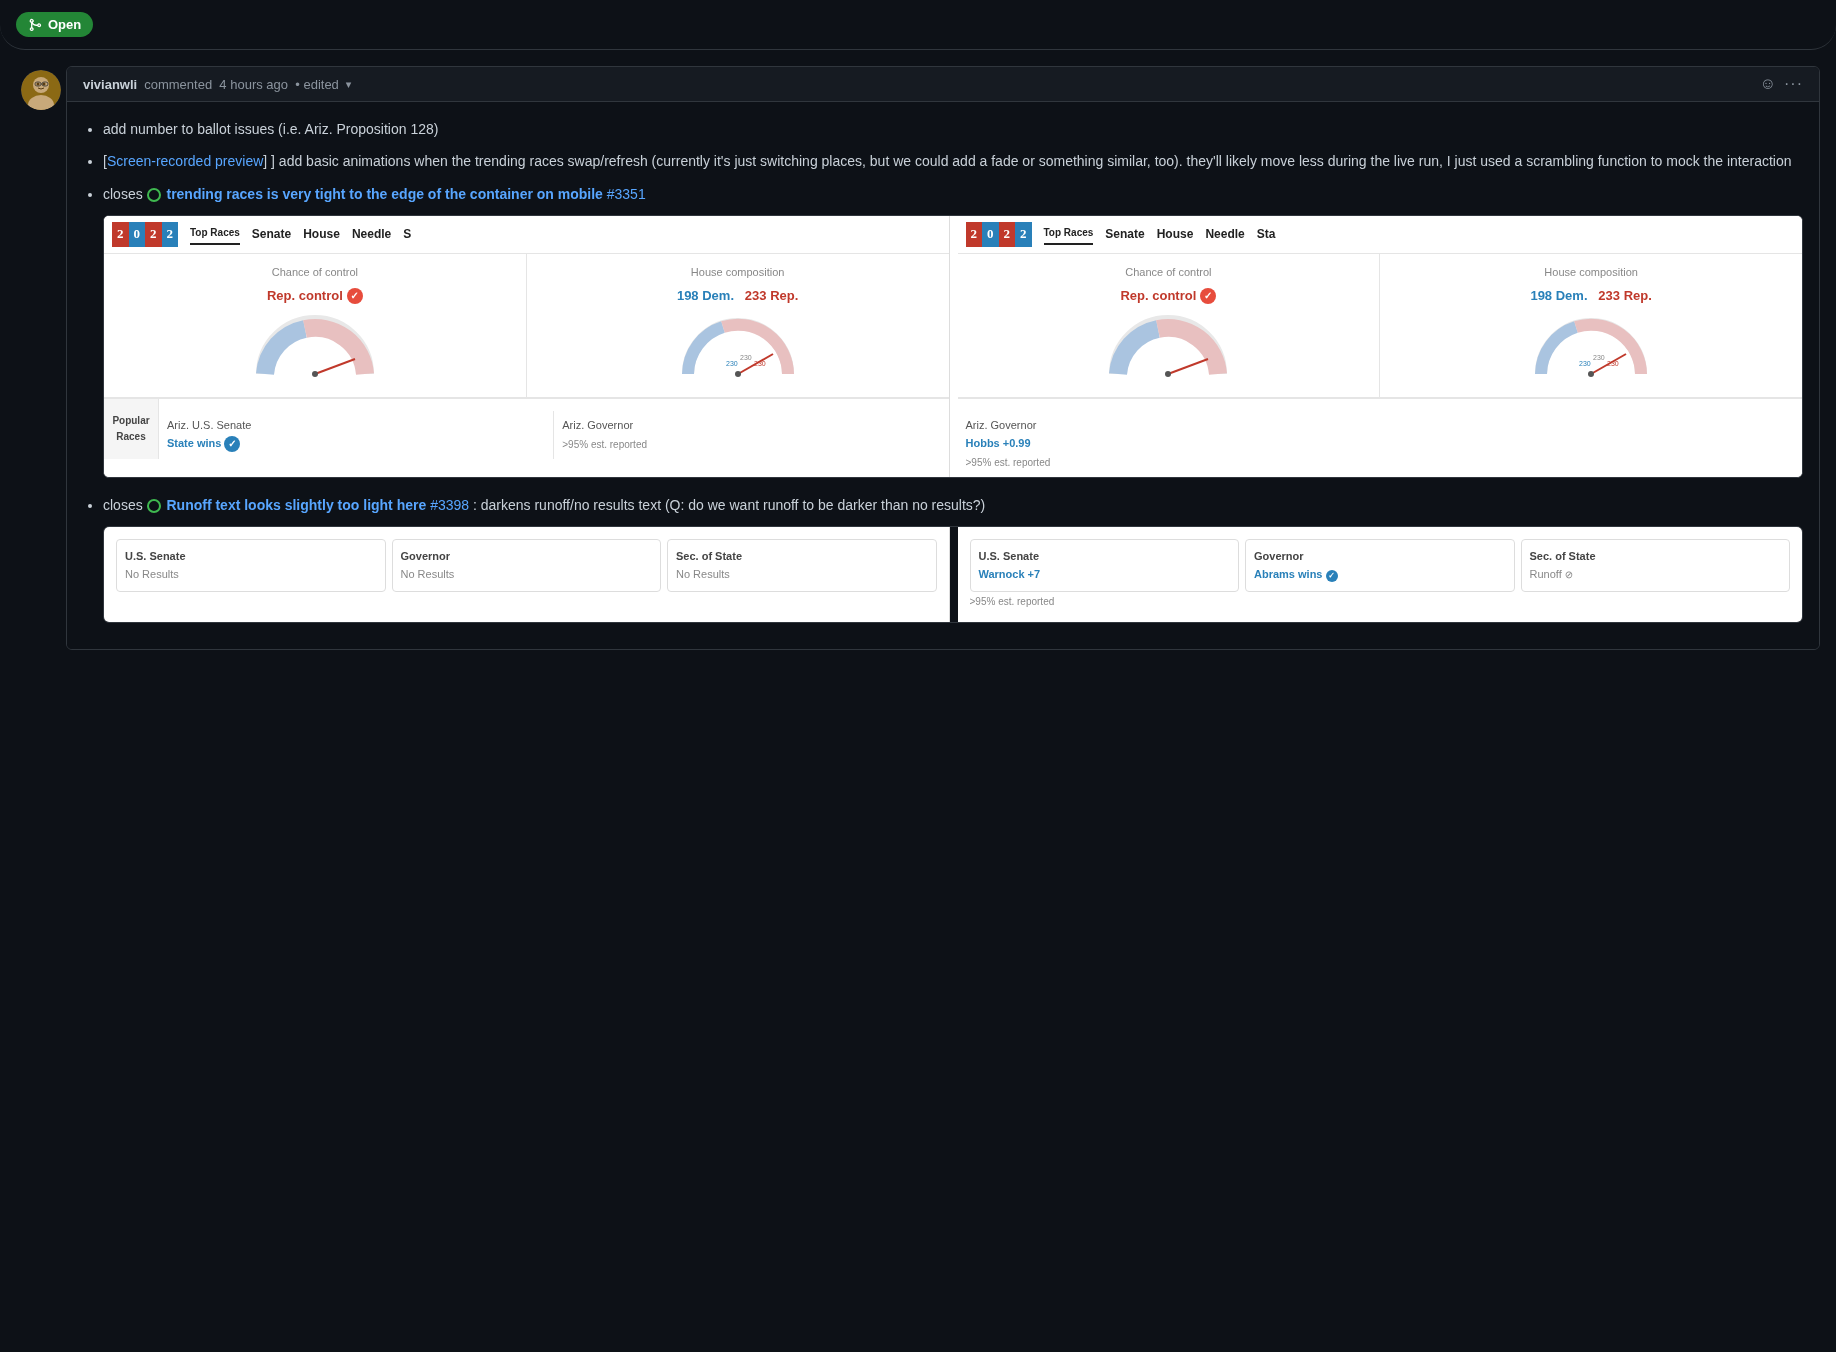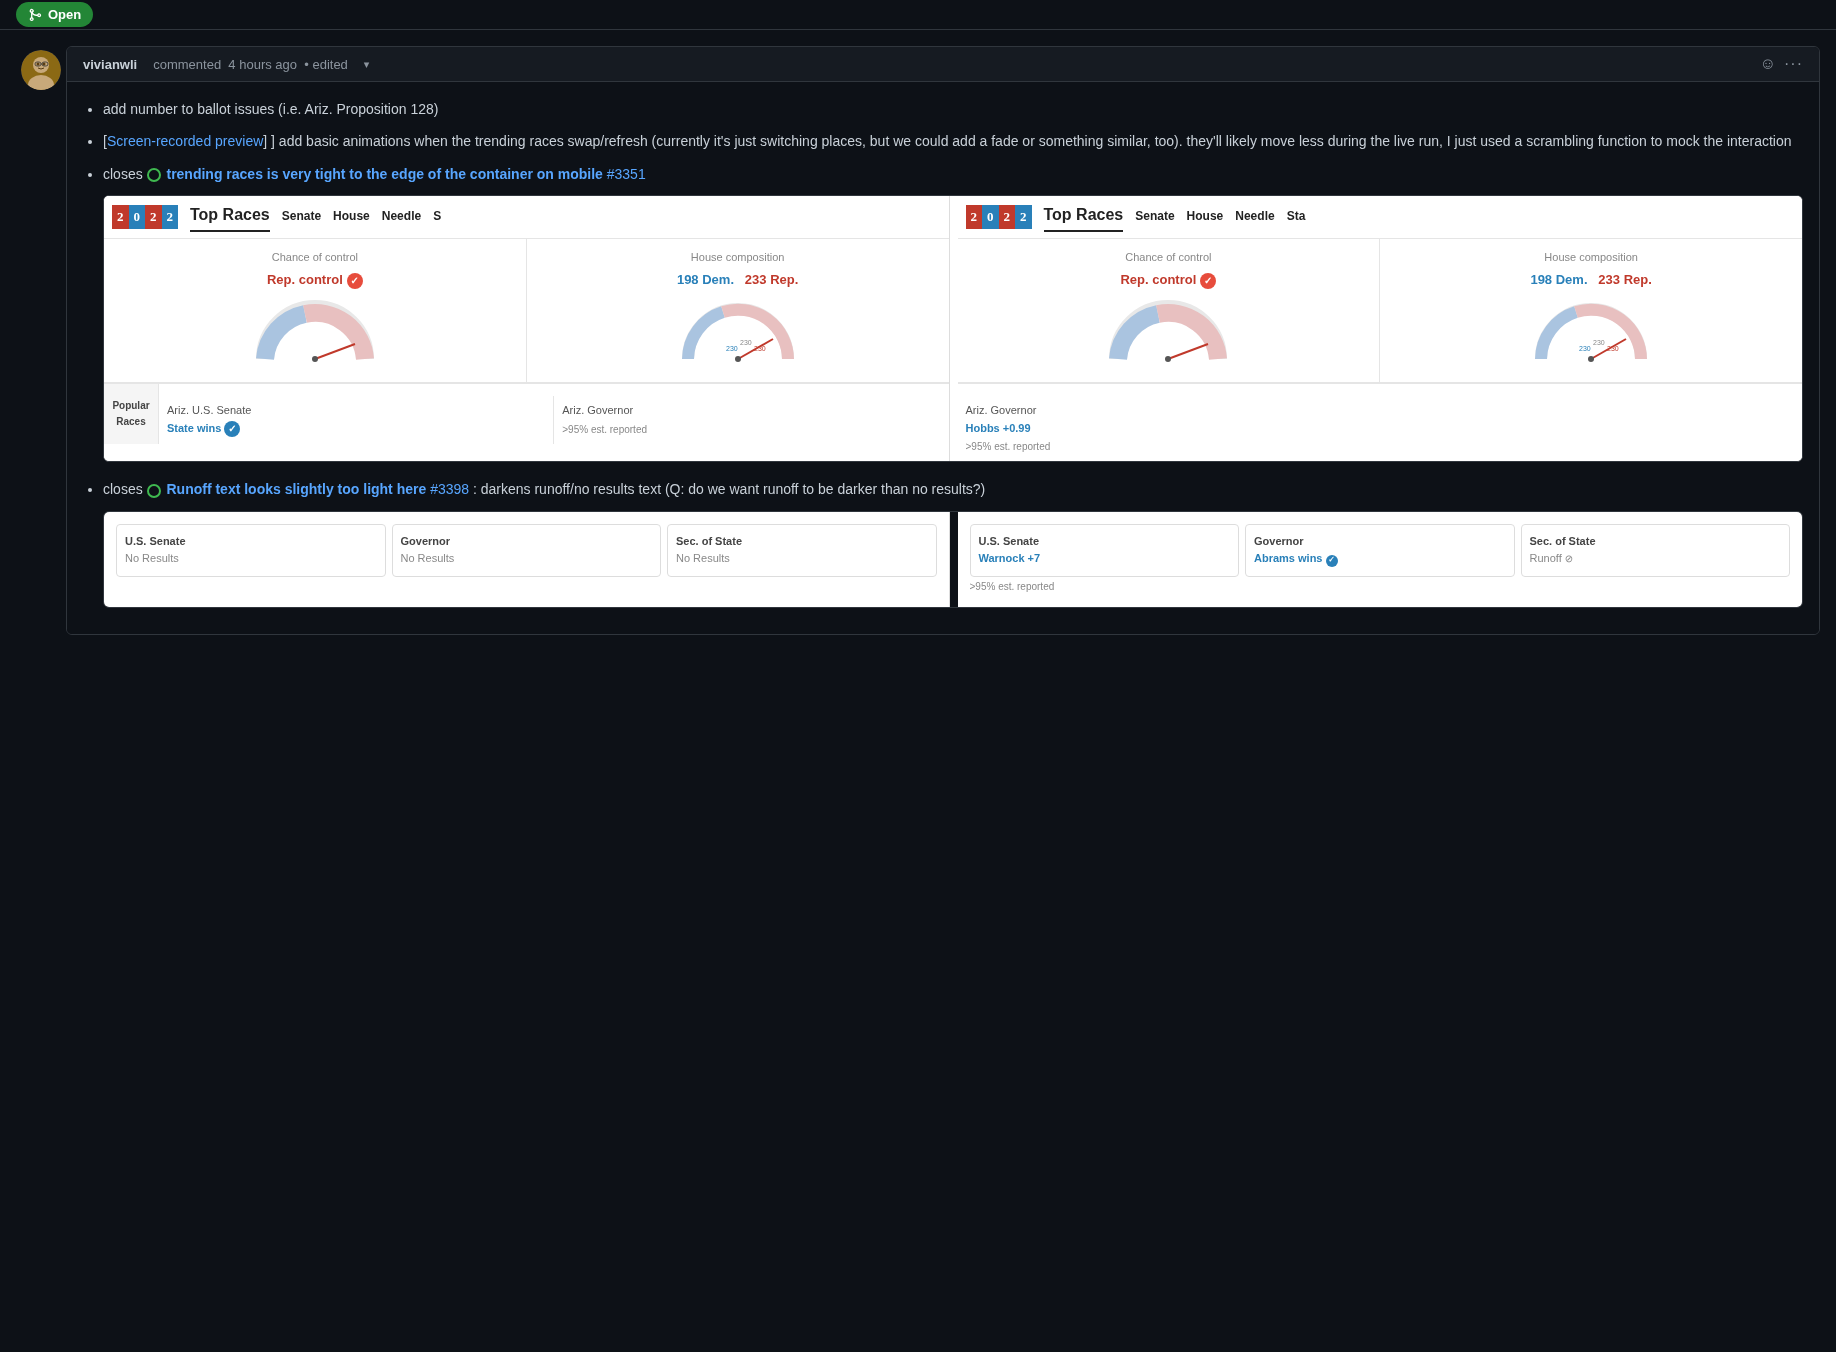--- a/index.html
+++ b/index.html
@@ -8,22 +8,23 @@
       color: #c9d1d9;
       font-family: -apple-system, BlinkMacSystemFont, "Segoe UI", Helvetica, Arial, sans-serif;
       font-size: 14px;
       min-height: 1352px;
     }
 
     
     .pr-header {
       display: flex;
       align-items: center;
-      padding: 2px 16px;
+      padding: 12px 16px;
       border-bottom: 1px solid #30363d;
+      border-radius: 25px;
     }
     .open-badge {
       background: #238636;
       color: #fff;
       border-radius: 20px;
       padding: 5px 12px;
       font-size: 13px;
       font-weight: 600;
       display: flex;
       align-items: center;
@@ -88,21 +89,21 @@
       background: #161b22;
       border-bottom: 1px solid #30363d;
       padding: 8px 16px;
       display: flex;
       align-items: center;
       justify-content: space-between;
     }
     .comment-header-left {
       display: flex;
       align-items: center;
-      gap: 16px;
+      gap: 7px;
       font-size: 13px;
     }
     .comment-author {
       color: #c9d1d9;
       font-weight: 600;
     }
     .comment-time {
       color: #8b949e;
     }
     .comment-edited {
@@ -187,21 +188,21 @@
     .year-0 { background: #2980b9; color: #fff; padding: 2px 5px; }
     .year-2b { background: #c0392b; color: #fff; padding: 2px 5px; }
     .year-2c { background: #2980b9; color: #fff; padding: 2px 5px; }
     .nav-tab {
       font-size: 12px;
       color: #222;
       font-family: sans-serif;
       font-weight: 600;
     }
     .nav-tab-active {
-      font-size: 16px;
+      font-size: 10px;
       color: #222;
       font-family: sans-serif;
       font-weight: 700;
       border-bottom: 2px solid #222;
       padding-bottom: 2px;
     }
     .component-stats {
       display: flex;
       gap: 0;
       border-bottom: 1px solid #e5e5e5;

